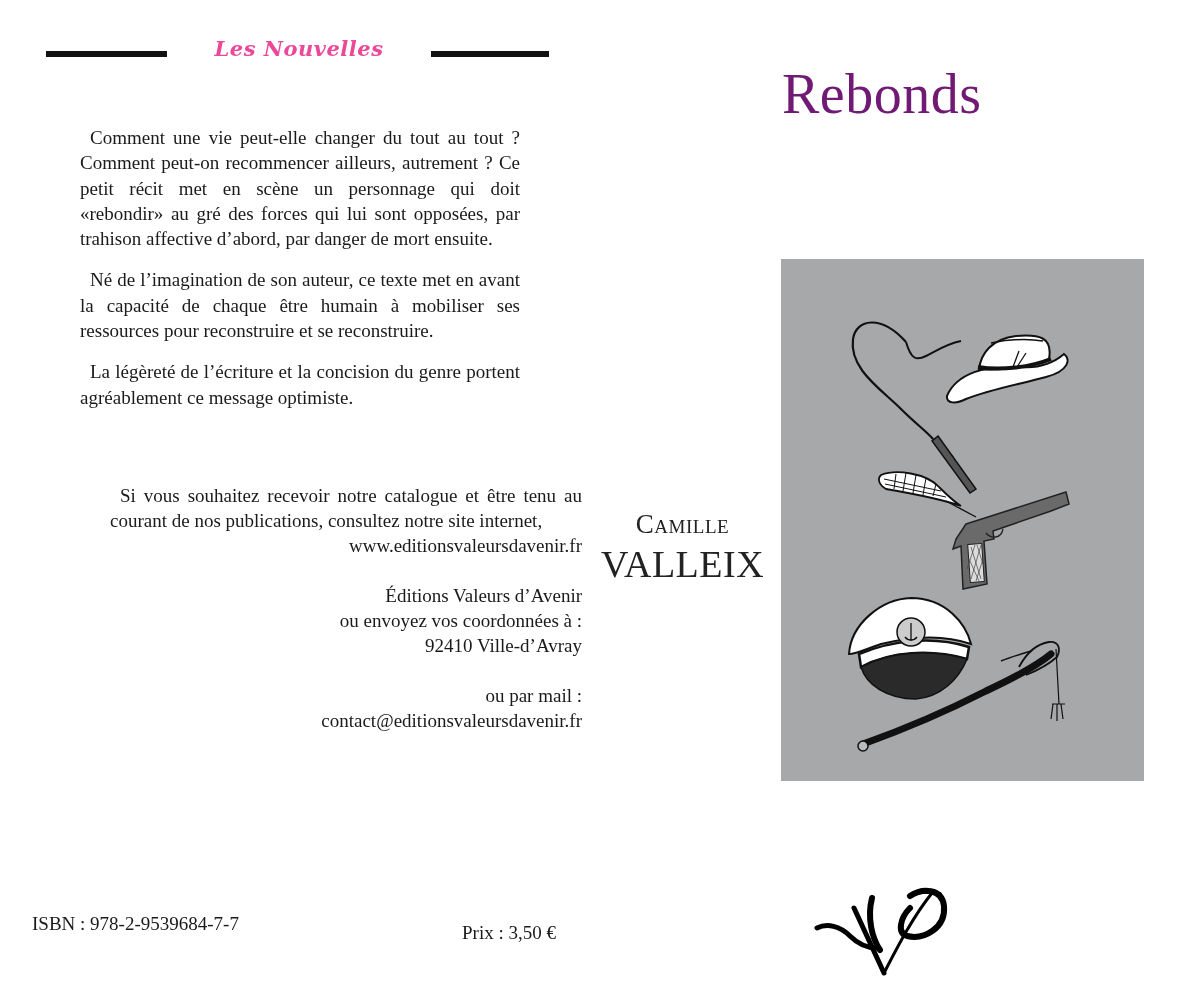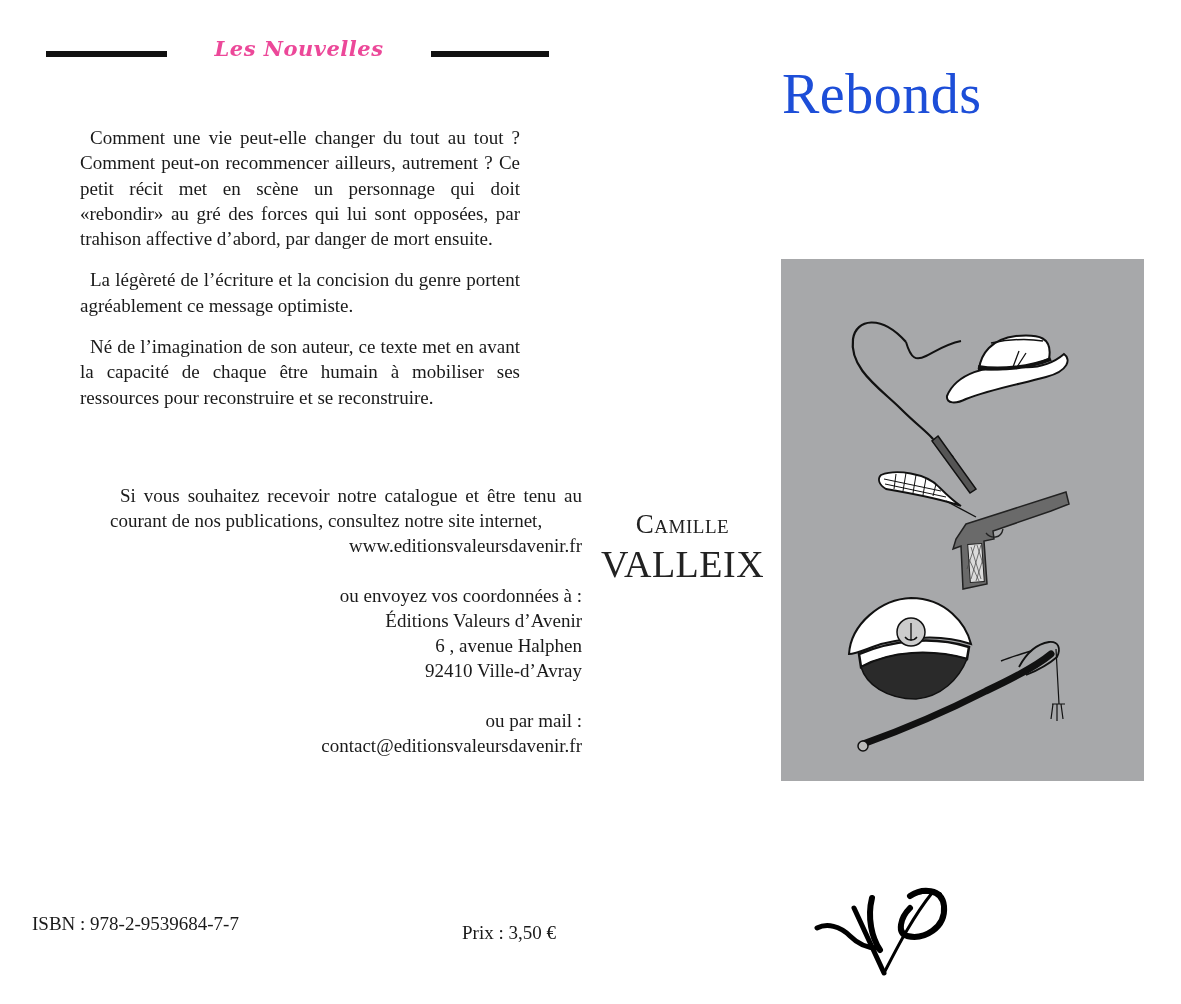--- a/index.html
+++ b/index.html
@@ -25,51 +25,50 @@
     font-size:19px; line-height:25px; text-align:justify;margin-left:46px;
   }
   .contact p { margin:0; }
   .contact p.indent { text-indent:10px; }
   .contact .line { display:block; text-align:right; }
   .gap { height:25px; }
   .isbn { position:absolute; left:32px; top:913px; font-size:19px; }
   .price { position:absolute; left:462px; top:922px; font-size:19px; }
 
   
-  .title { position:absolute; left:782px; top:62px; font-size:56px; color:#1d4ed8; letter-spacing:0.5px; }
+  .title { position:absolute; left:782px; top:62px; font-size:56px; color:#701a75; letter-spacing:0.5px; }
   .author { position:absolute; left:600px; width:165px; text-align:center; top:505px; color:#222; }
   .author .first { font-size:27px; line-height:38px; font-variant:small-caps; letter-spacing:0.5px; }
   .author .last { font-size:38px; line-height:42px; letter-spacing:0.5px; }
   .illustration {
     position:absolute; left:781px; top:259px; width:363px; height:522px;
     background:#a7a8aa;
   }
   .illustration svg { display:block; }
   .logo { position:absolute; left:812px; top:878px; width:140px; height:100px; }
 </style>
 </head>
 <body>
 
 <div class="rule left"></div>
 <div class="series">Les Nouvelles</div>
 <div class="rule right"></div>
 
 <div class="blurb">
   <p>Comment une vie peut-elle changer du tout au tout ? Comment peut-on recommencer ailleurs, autrement ? Ce petit récit met en scène un personnage qui doit «rebondir» au gré des forces qui lui sont opposées, par trahison affective d’abord, par danger de mort ensuite.</p>
+  <p>Né de l’imagination de son auteur, ce texte met en avant la capacité de chaque être humain à mobiliser ses ressources pour reconstruire et se reconstruire.</p>
   <p>La légèreté de l’écriture et la concision du genre portent agréablement ce message optimiste.</p>
-  <p>Né de l’imagination de son auteur, ce texte met en avant la capacité de chaque être humain à mobiliser ses ressources pour reconstruire et se reconstruire.</p>
 </div>
 
 <div class="contact">
   <p class="indent">Si vous souhaitez recevoir notre catalogue et être tenu au courant de nos publications, consultez notre site internet,</p>
   <span class="line">www.editionsvaleursdavenir.fr</span>
   <div class="gap"></div>
+  <span class="line">Éditions Valeurs d’Avenir</span>
   <span class="line">ou envoyez vos coordonnées à :</span>
-  <span class="line">Éditions Valeurs d’Avenir</span>
-  <span class="line">6 , avenue Halphen</span>
   <span class="line">92410 Ville-d’Avray</span>
   <div class="gap"></div>
   <span class="line">ou par mail :</span>
   <span class="line">contact@editionsvaleursdavenir.fr</span>
 </div>
 
 <div class="isbn">ISBN : 978-2-9539684-7-7</div>
 <div class="price">Prix : 3,50 €</div>
 
 <div class="title">Rebonds</div>

